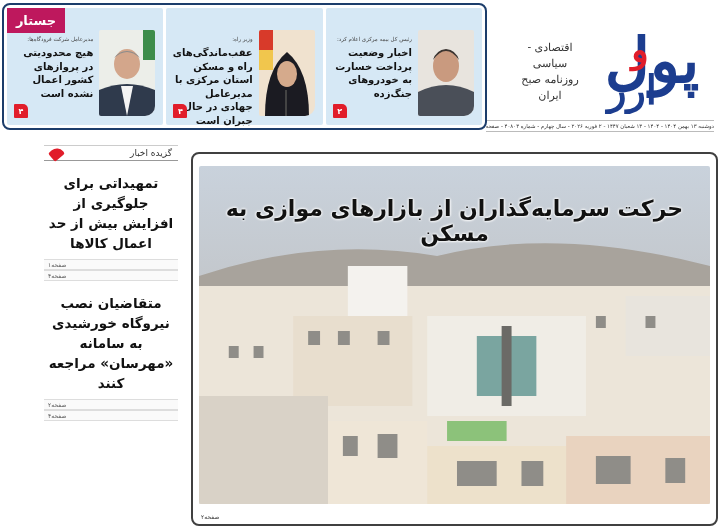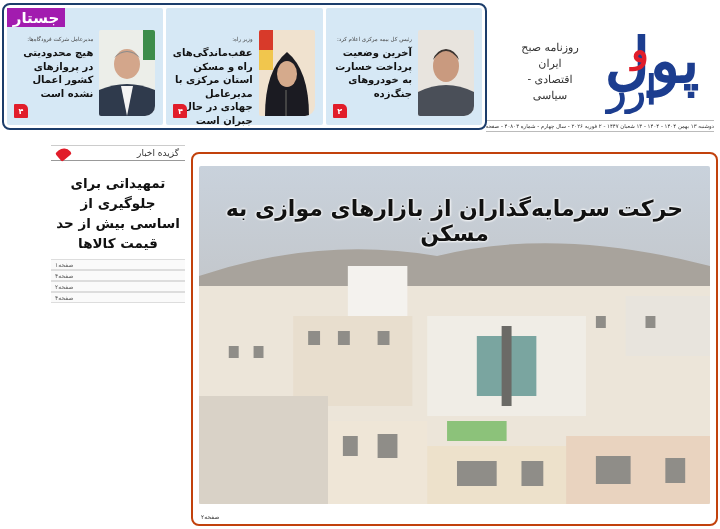--- a/index.html
+++ b/index.html
@@ -16,66 +16,66 @@
               white-space: nowrap; overflow: hidden; border-top: 1px solid #bbb; border-bottom: 1px solid #bbb; padding: 2px 0; text-align: right; }
 
   
   .teasers { position: absolute; top: 3px; left: 2px; width: 485px; height: 127px;
              border: 2px solid #1c3d6b; border-radius: 8px; background: #fff; display: flex; flex-direction: row; gap: 3px; padding: 3px; }
   .teaser { flex: 1; background: #d6e8f5; position: relative; border-radius: 2px; }
   .teaser .photo { position: absolute; top: 22px; right: 8px; width: 56px; height: 86px; border-radius: 2px 2px 10px 2px; overflow: hidden; }
   .teaser .kicker { position: absolute; top: 28px; right: 70px; left: 4px; font-size: 5.5px; color: #444; text-align: right; }
   .teaser .headline { position: absolute; top: 38px; right: 70px; left: 4px; font-size: 10px; line-height: 13.5px; font-weight: bold; color: #111; text-align: right; }
   .teaser .pg { position: absolute; bottom: 7px; left: 7px; width: 14px; height: 14px; background: #e11d2a; color: #fff; font-size: 8px; font-weight: bold; display: flex; align-items: center; justify-content: center; border-radius: 1px 5px 1px 1px; }
-  .jostar-tab { position: absolute; top: 0; left: 0; width: 58px; height: 19px; background: #a21caf; color: #fff; font-weight: bold; font-size: 15px; display: flex; align-items: center; justify-content: center; z-index: 2; }
+  .jostar-tab { position: absolute; top: 0; left: 0; width: 58px; height: 25px; background: #be185d; color: #fff; font-weight: bold; font-size: 13px; display: flex; align-items: center; justify-content: center; z-index: 2; }
 
   
-  .sidebar { position: absolute; top: 145px; left: 17px; width: 168px; height: 312px; padding-left: 34px; }
+  .sidebar { position: absolute; top: 145px; left: 10px; width: 168px; height: 312px; padding-left: 34px; }
   .side-head { height: 16px; border-bottom: 1px solid #999; border-top: 1px solid #ccc; display: flex; align-items: center; justify-content: space-between; padding: 0 6px; font-size: 9px; color: #333; }
   .side-head .tag { width: 13px; height: 11px; background: #e11d2a; border-radius: 2px 8px 2px 2px; transform: rotate(-40deg); margin-right: -10px; }
   .side-item { text-align: center; font-weight: bold; font-size: 13.5px; line-height: 20px; color: #111; padding: 12px 4px 6px; }
   .side-page { font-size: 6px; color: #555; text-align: left; padding: 1px 4px; border-top: 1px solid #ddd; border-bottom: 1px solid #ddd; background: #fafafa; height: 11px; }
 
   
-  .hero-card { position: absolute; top: 152px; left: 191px; width: 527px; height: 374px; border: 2px solid #c2410c; border-radius: 8px; background: #fff; }
+  .hero-card { position: absolute; top: 152px; left: 191px; width: 527px; height: 374px; border: 2px solid #404040; border-radius: 8px; background: #fff; }
   .hero-img { position: absolute; top: 12px; left: 6px; right: 6px; height: 338px; overflow: hidden; border-radius: 2px; }
   .hero-title { position: absolute; top: 30px; left: 0; right: 0; text-align: center; font-size: 22px; font-weight: bold; color: #111;
                 text-shadow: 0 0 3px #fff, 0 0 3px #fff, 0 0 2px #fff; }
   .hero-page { position: absolute; bottom: 4px; left: 8px; font-size: 6px; color: #333; }
 </style>
 </head>
 <body>
 
 <div class="masthead">
   <div class="logo">
     <svg viewBox="0 0 120 110">
       <text x="60" y="78" text-anchor="middle" font-family="DejaVu Serif, serif" font-weight="bold" font-size="62" fill="#1c3d8f">پول</text>
       <text x="48" y="58" text-anchor="middle" font-family="DejaVu Serif, serif" font-weight="bold" font-size="36" fill="#e11d2a">و</text>
       <text x="40" y="100" text-anchor="middle" font-family="DejaVu Serif, serif" font-weight="bold" font-size="40" fill="#1c3d8f">ارز</text>
     </svg>
   </div>
   <div class="tagline">
+    <div>اقتصادی - سیاسی</div>
     <div>روزنامه صبح ایران</div>
-    <div>اقتصادی - سیاسی</div>
   </div>
   <div class="dateline">دوشنبه ۱۳ بهمن ۱۴۰۴ - ۱۴۰۴ - ۱۳ شعبان ۱۴۴۷ - ۲ فوریه ۲۰۲۶ - سال چهارم - شماره ۴۰۸۰۳ - صفحه - ۸۰۰۰ تومان</div>
 </div>
 
 <div class="teasers">
   <div class="teaser">
     <div class="photo">
       <svg width="56" height="86" viewBox="0 0 56 86">
         <rect width="56" height="86" fill="#e8e4de"></rect>
         <path d="M0 86 L0 62 Q28 48 56 62 L56 86 Z" fill="#4a4f58"></path>
         <ellipse cx="28" cy="36" rx="13" ry="16" fill="#c99a7f"></ellipse>
         <path d="M15 30 Q28 12 41 30 Q38 20 28 19 Q18 20 15 30Z" fill="#3b3430"></path>
       </svg>
     </div>
     <div class="kicker">رئیس کل بیمه مرکزی اعلام کرد:</div>
-    <div class="headline">آخرین وضعیت پرداخت خسارت به خودروهای جنگ‌زده</div>
+    <div class="headline">اخبار وضعیت پرداخت خسارت به خودروهای جنگ‌زده</div>
     <div class="pg">۲</div>
   </div>
   <div class="teaser">
     <div class="photo">
       <svg width="56" height="86" viewBox="0 0 56 86">
         <rect width="56" height="86" fill="#f0e2cf"></rect>
         <rect x="0" y="0" width="14" height="40" fill="#d83a2a"></rect>
         <rect x="0" y="20" width="14" height="20" fill="#f1c64d"></rect>
         <path d="M6 86 Q6 40 28 22 Q50 40 50 86Z" fill="#1b1b22"></path>
         <ellipse cx="28" cy="44" rx="10" ry="13" fill="#d5aa8c"></ellipse>
@@ -102,23 +102,24 @@
     <div class="headline">هیچ محدودیتی در پروازهای کشور اعمال نشده است</div>
     <div class="pg">۴</div>
   </div>
 </div>
 
 <div class="sidebar">
   <div class="side-head">
     <span>گزیده اخبار</span>
     <span class="tag"></span>
   </div>
-  <div class="side-item">تمهیداتی برای جلوگیری از اساسی بیش از حد قیمت کالاها</div>
+  <div class="side-item">تمهیداتی برای جلوگیری از افزایش بیش از حد اعمال کالاها</div>
   <div class="side-page">صفحه۱</div>
   <div class="side-page">صفحه۴</div>
+  <div class="side-item">متقاضیان نصب نیروگاه خورشیدی به سامانه «مهرسان» مراجعه کنند</div>
   <div class="side-page">صفحه۲</div>
   <div class="side-page">صفحه۴</div>
 </div>
 
 <div class="hero-card">
   <div class="hero-img">
     <svg width="100%" height="100%" viewBox="0 0 515 338" preserveAspectRatio="none">
       <defs>
         <linearGradient id="sky" x1="0" y1="0" x2="0" y2="1">
           <stop offset="0" stop-color="#c9d2dc"></stop>

